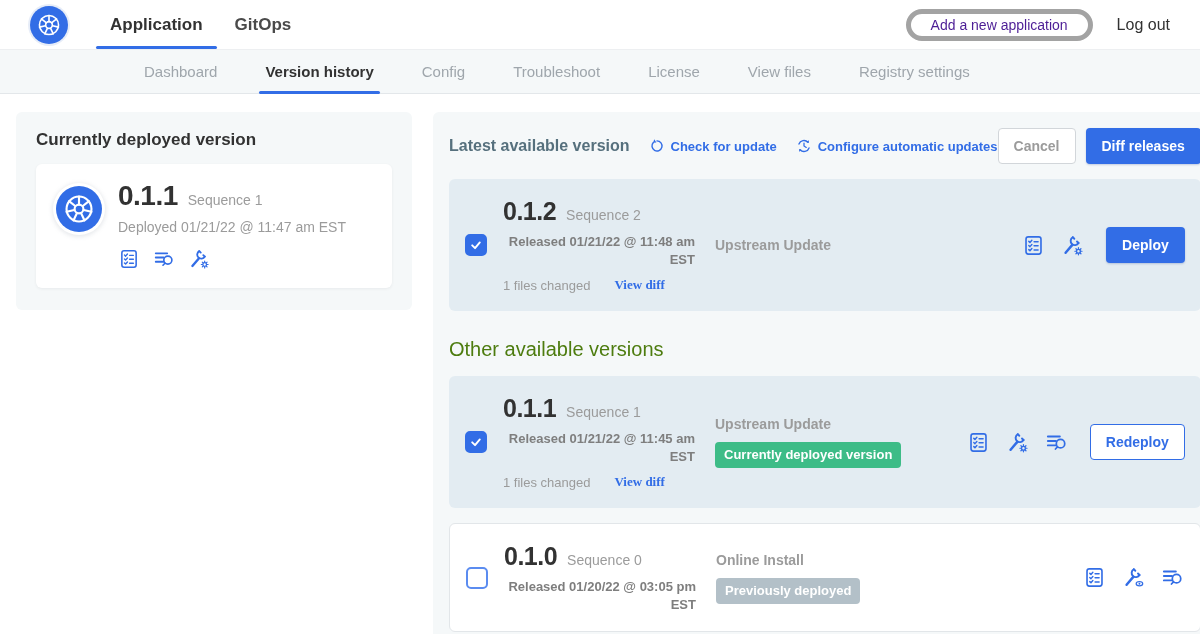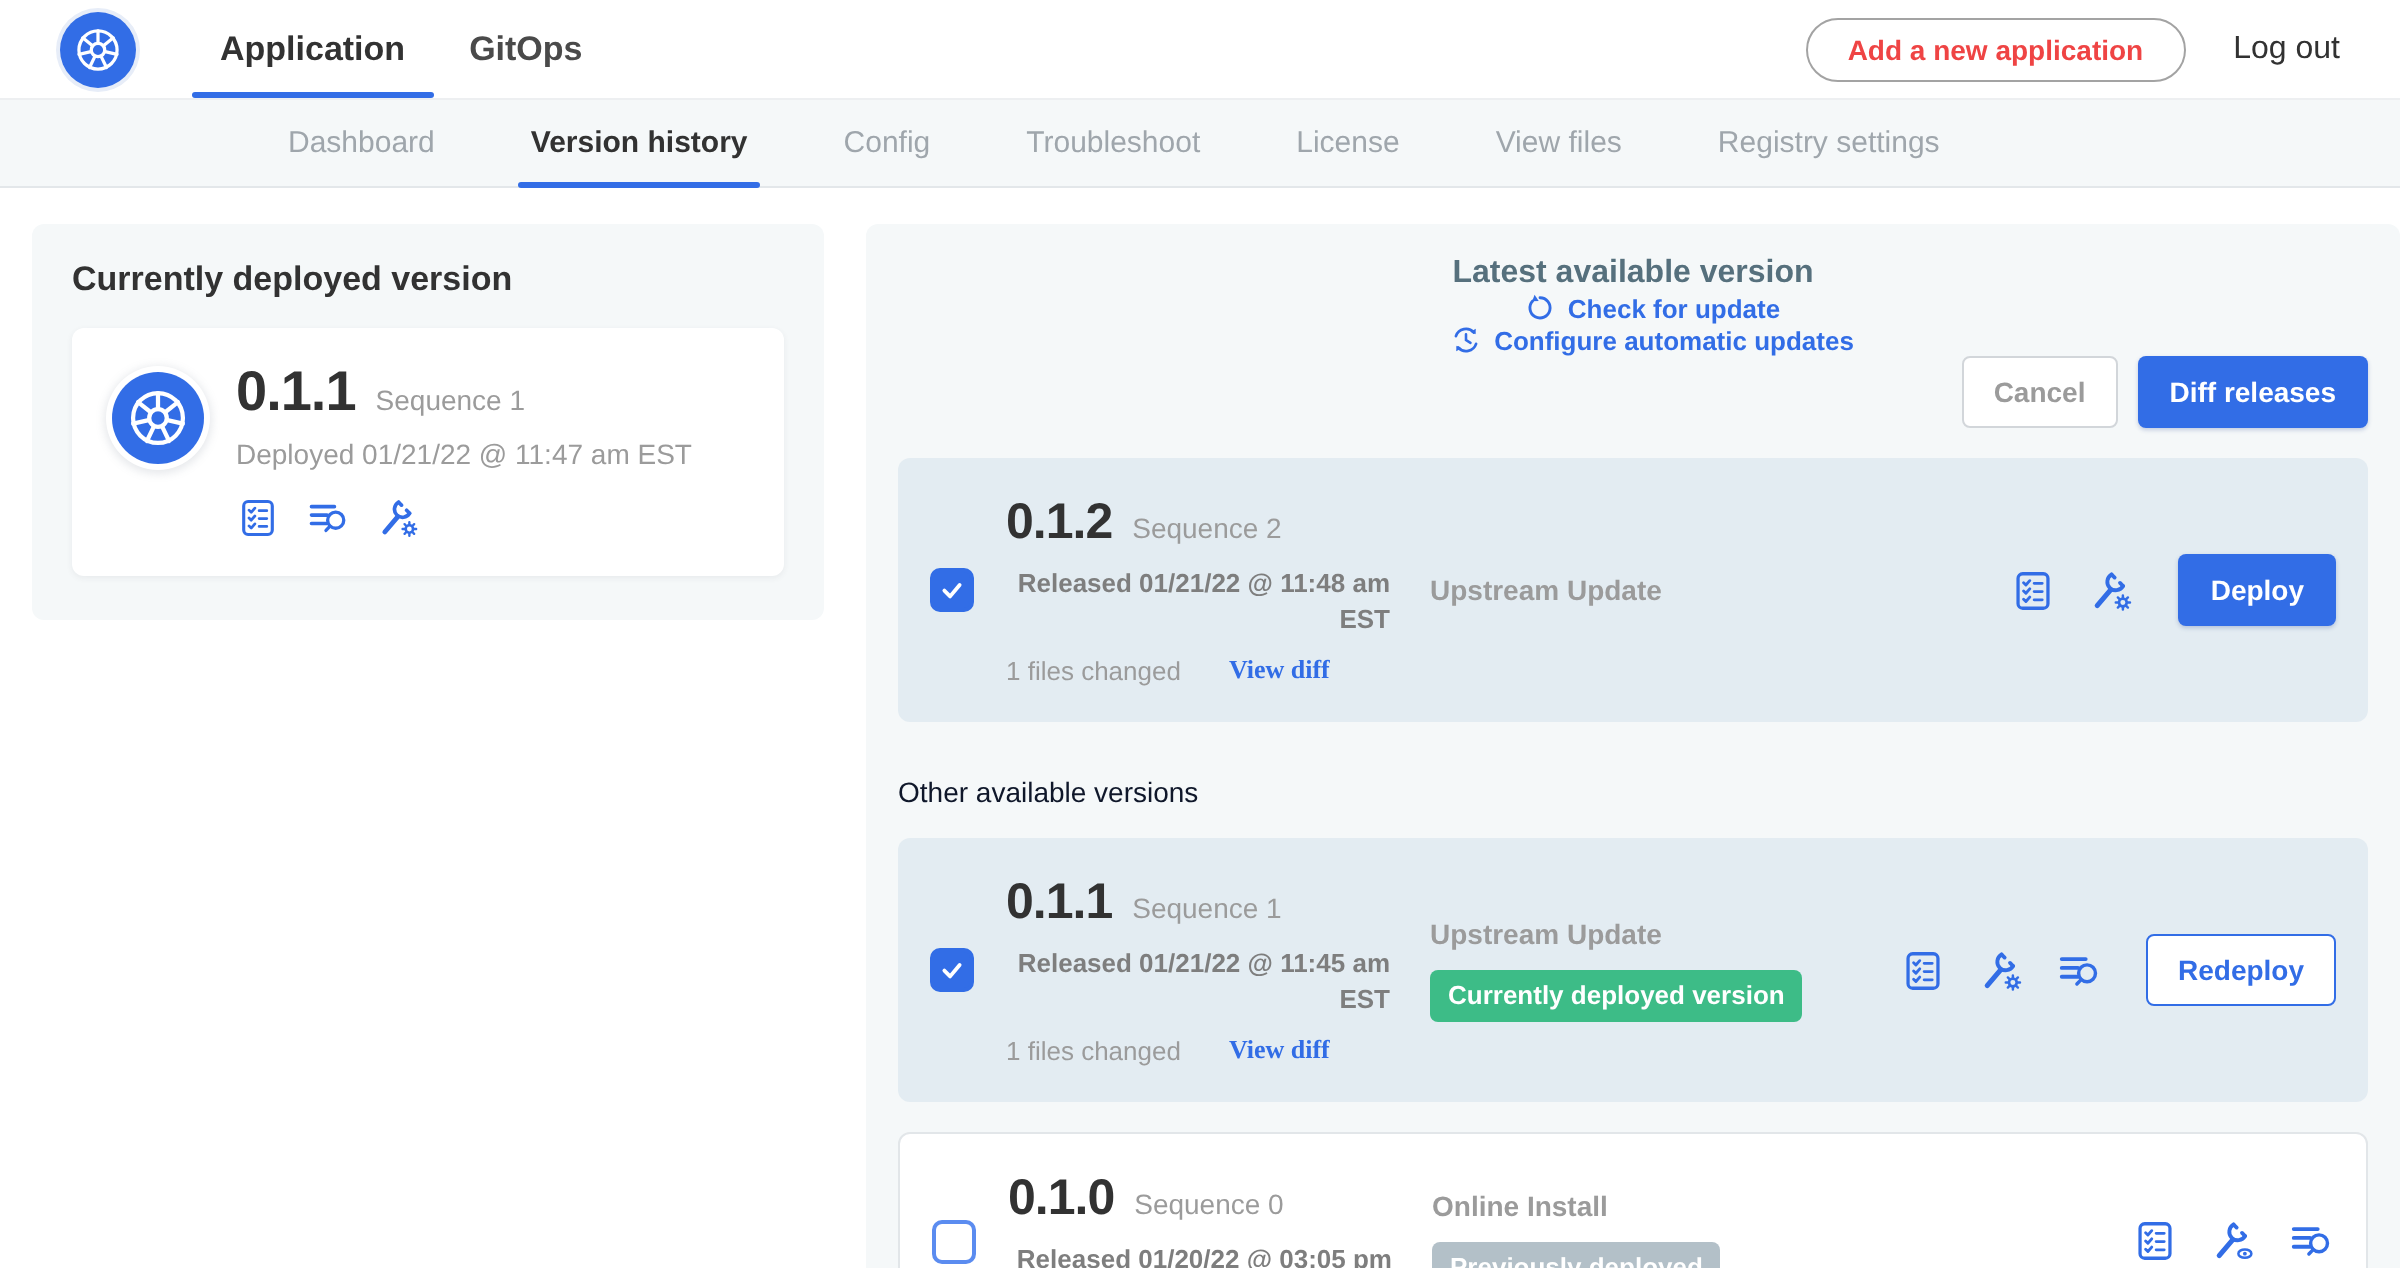--- a/index.html
+++ b/index.html
@@ -10,21 +10,21 @@
   }
   
   .app-header { height: 50px; display: flex; align-items: center; padding: 0 30px 0 30px; border-bottom: 1px solid #edeff1; background: #fff; }
   .logo-badge { width: 38px; height: 38px; border-radius: 50%; background: #326de6; flex: none; display: flex; align-items: center; justify-content: center; box-shadow: 0 0 0 2px #e7edf8; cursor: pointer; }
   .logo-badge svg { width: 26px; height: 26px; }
   .header-nav { display: flex; height: 100%; margin-left: 26px; }
   .header-tab { position: relative; display: flex; align-items: center; padding: 0 16px; font-size: 17px; font-weight: 700; color: #4a4a4a; cursor: pointer; }
   .header-tab.active { color: #323232; }
   .header-tab.active::after { content: ""; position: absolute; left: 2px; right: 2px; bottom: 0; height: 3px; background: #326de6; border-radius: 2px; }
   .header-right { margin-left: auto; display: flex; align-items: center; gap: 24px; }
-  .add-app-btn { height: 32px; padding: 0 20px; border: 1px solid #a3a3a3; border-radius: 17px; background: #fff; color: #ef4444; font-weight: 700; font-size: 14px; font-family: inherit; cursor: pointer; }
+  .add-app-btn { height: 32px; padding: 0 20px; border: 5px solid #a3a3a3; border-radius: 17px; background: #fff; color: #4c1d95; font-weight: 400; font-size: 14px; font-family: inherit; cursor: pointer; }
   .logout { font-size: 16px; color: #323232; cursor: pointer; }
 
   
   .subnav { height: 44px; background: #f5f8f9; border-bottom: 1px solid #e3e7ea; display: flex; align-items: stretch; padding-left: 120px; }
   .subnav-tab { position: relative; display: flex; align-items: center; padding: 0 24px; font-size: 15px; color: #9fa6ac; cursor: pointer; white-space: nowrap; }
   .subnav-tab.active { color: #323232; font-weight: 700; }
   .subnav-tab.active::after { content: ""; position: absolute; left: 18px; right: 18px; bottom: -1px; height: 3px; background: #326de6; border-radius: 2px; }
 
   
   .content { display: flex; align-items: flex-start; gap: 21px; padding: 18px 16px; }
@@ -35,21 +35,21 @@
   .k8s-avatar { width: 46px; height: 46px; border-radius: 50%; background: #326de6; flex: none; margin-top: 6px; display: flex; align-items: center; justify-content: center; box-shadow: 0 0 0 3px #fff, 0 1px 4px 4px rgba(120,135,150,.18); }
   .k8s-avatar svg { width: 34px; height: 34px; }
   .vline { display: flex; align-items: baseline; gap: 10px; }
   .vnum-big { font-size: 28px; font-weight: 800; letter-spacing: -.5px; color: #323232; }
   .seq { font-size: 14px; color: #9b9b9b; }
   .deployed-date { font-size: 14px; color: #9b9b9b; margin-top: 7px; }
   .icon-row { display: flex; align-items: center; gap: 13px; margin-top: 13px; color: #326de6; }
   .icon-row svg { width: 22px; height: 22px; cursor: pointer; }
 
   .available-panel { flex: 1; background: #f5f8f9; border-radius: 6px; padding: 16px 16px 18px; }
-  .panel-header { display: flex; align-items: center; flex-direction: column; }
+  .panel-header { display: flex; align-items: center; }
   .panel-title { font-size: 16px; font-weight: 700; color: #56707d; white-space: nowrap; }
   .panel-link { display: flex; align-items: center; gap: 6px; color: #326de6; font-size: 13px; font-weight: 700; margin-left: 19px; cursor: pointer; white-space: nowrap; }
   .panel-link svg { width: 16px; height: 16px; flex: none; }
   .panel-actions { margin-left: auto; display: flex; align-items: center; gap: 10px; }
   .btn { font-family: inherit; font-size: 14px; font-weight: 700; border-radius: 4px; padding: 9px 15px; border: 1px solid transparent; cursor: pointer; white-space: nowrap; }
   .btn-cancel { background: #fff; border-color: #d2d6da; color: #9b9b9b; }
   .btn-primary { background: #326de6; color: #fff; box-shadow: 0 1px 2px rgba(40,70,150,.25); }
   .btn-outline { background: #fff; border-color: #326de6; color: #326de6; }
 
   .version-row { display: flex; align-items: center; border-radius: 6px; padding: 18px 16px; margin-top: 15px; }
@@ -63,21 +63,21 @@
   .vnum { font-size: 25px; font-weight: 800; letter-spacing: -.5px; color: #323232; }
   .released { font-size: 13px; font-weight: 700; color: #7e7e7e; margin-top: 7px; max-width: 192px; line-height: 1.35; text-align: right; }
   .files-line { margin-top: 9px; font-size: 13px; color: #9b9b9b; display: flex; gap: 24px; align-items: flex-end; }
   .view-diff { color: #326de6; font-weight: 700; cursor: pointer; font-family: Liberation Serif, serif; }
   .version-meta { width: 235px; flex: none; margin-left: 4px; }
   .source { font-size: 14px; font-weight: 700; color: #9b9b9b; }
   .badge { display: inline-block; margin-top: 10px; padding: 5px 9px 6px; border-radius: 4px; color: #fff; font-size: 13px; font-weight: 700; white-space: nowrap; }
   .row-actions { margin-left: auto; display: flex; align-items: center; gap: 16px; color: #326de6; }
   .row-actions svg { width: 23px; height: 23px; cursor: pointer; }
   .row-actions .btn { margin-left: 6px; }
-  .other-label { margin-top: 27px; font-size: 14px; color: #0f172a; }
+  .other-label { margin-top: 27px; font-size: 20px; color: #4d7c0f; }
 </style>
 </head>
 <body>
 
 <svg width="0" height="0" style="position:absolute">
   <defs>
     <symbol id="icon-k8s" viewBox="0 0 24 24">
       <g fill="none" stroke="#fff" stroke-width="1.5" stroke-linecap="round">
         <circle cx="12" cy="12" r="8.8"></circle>
         <circle cx="12" cy="12" r="3.1"></circle>

